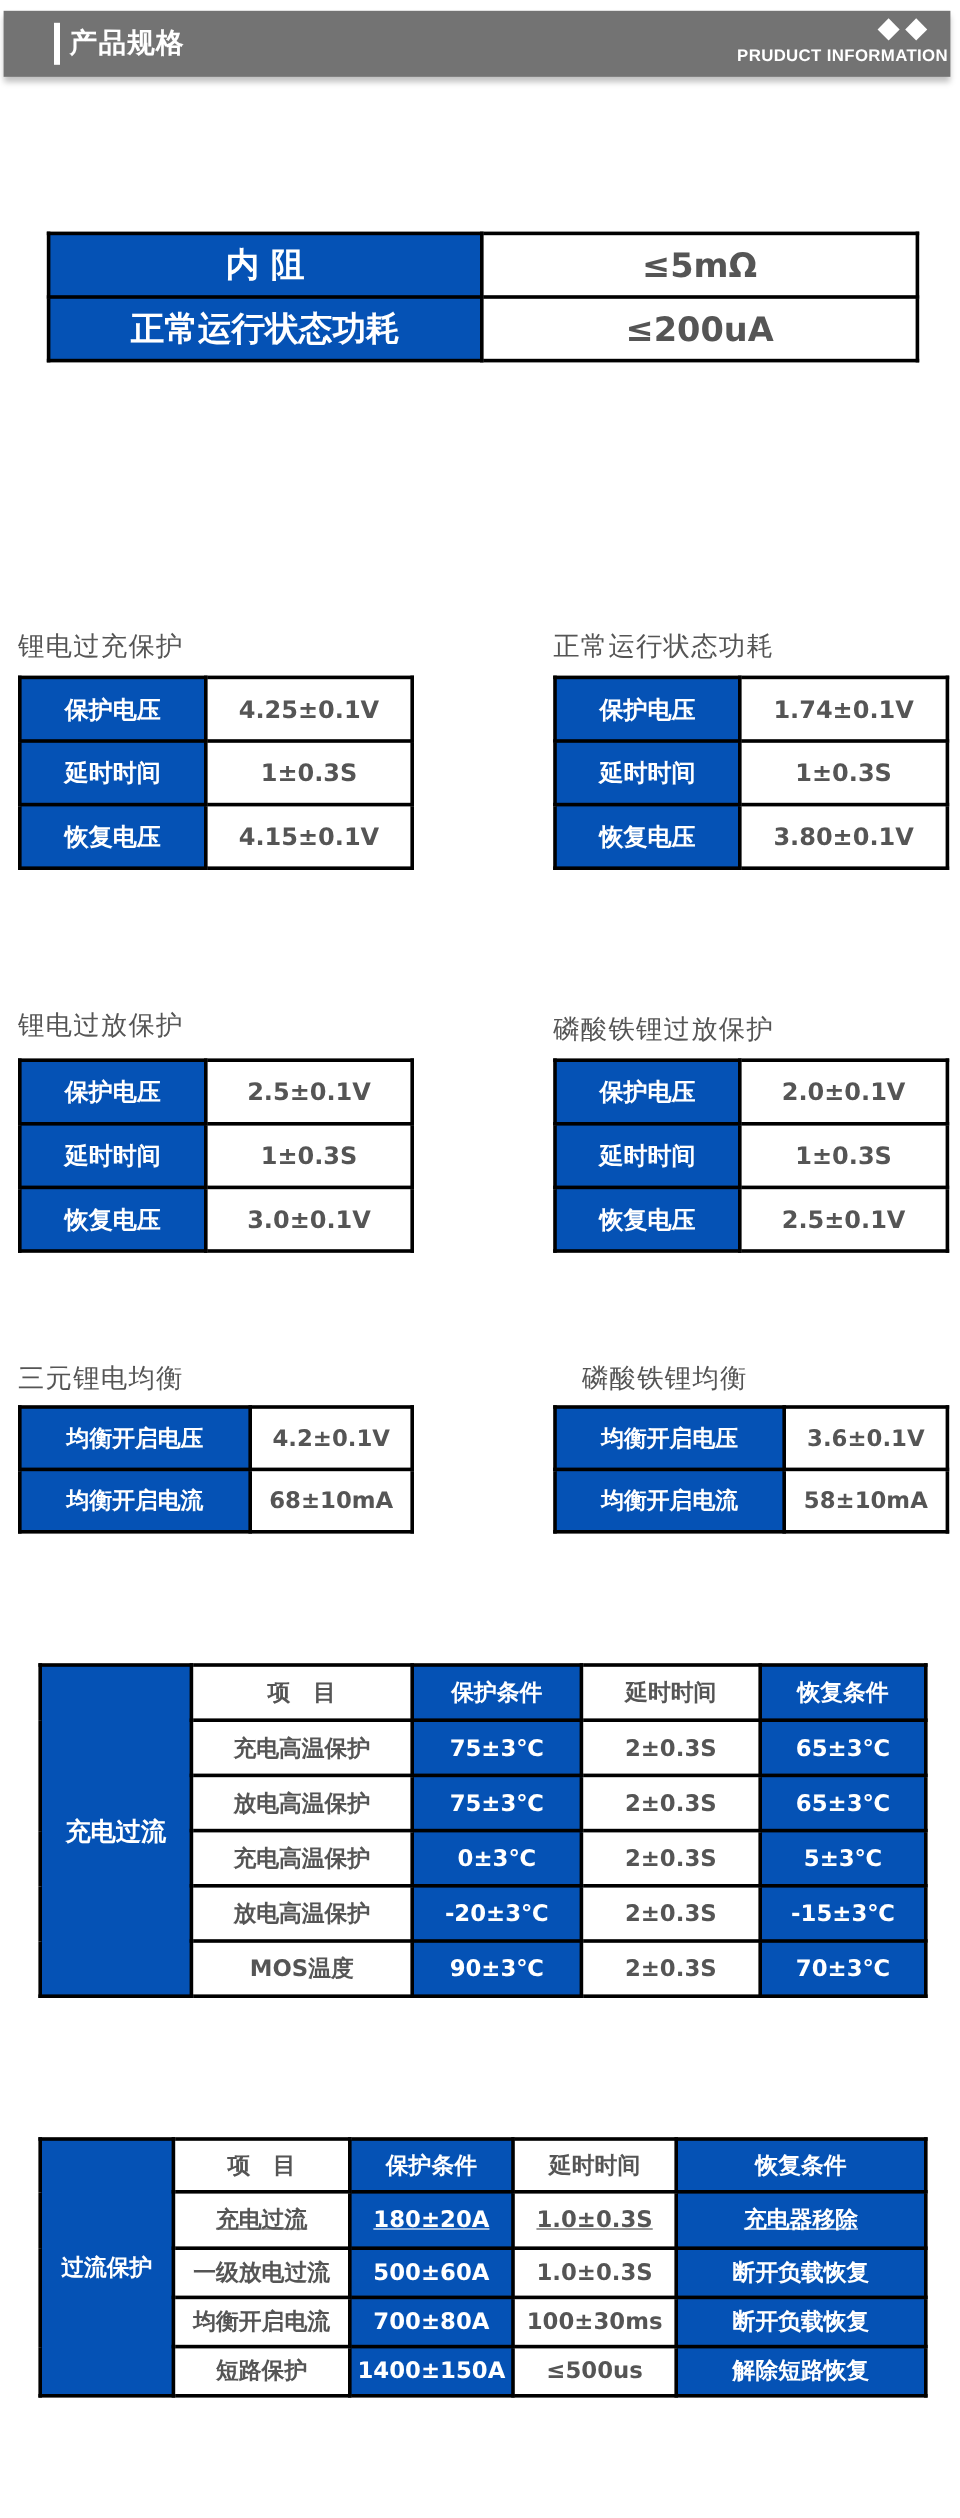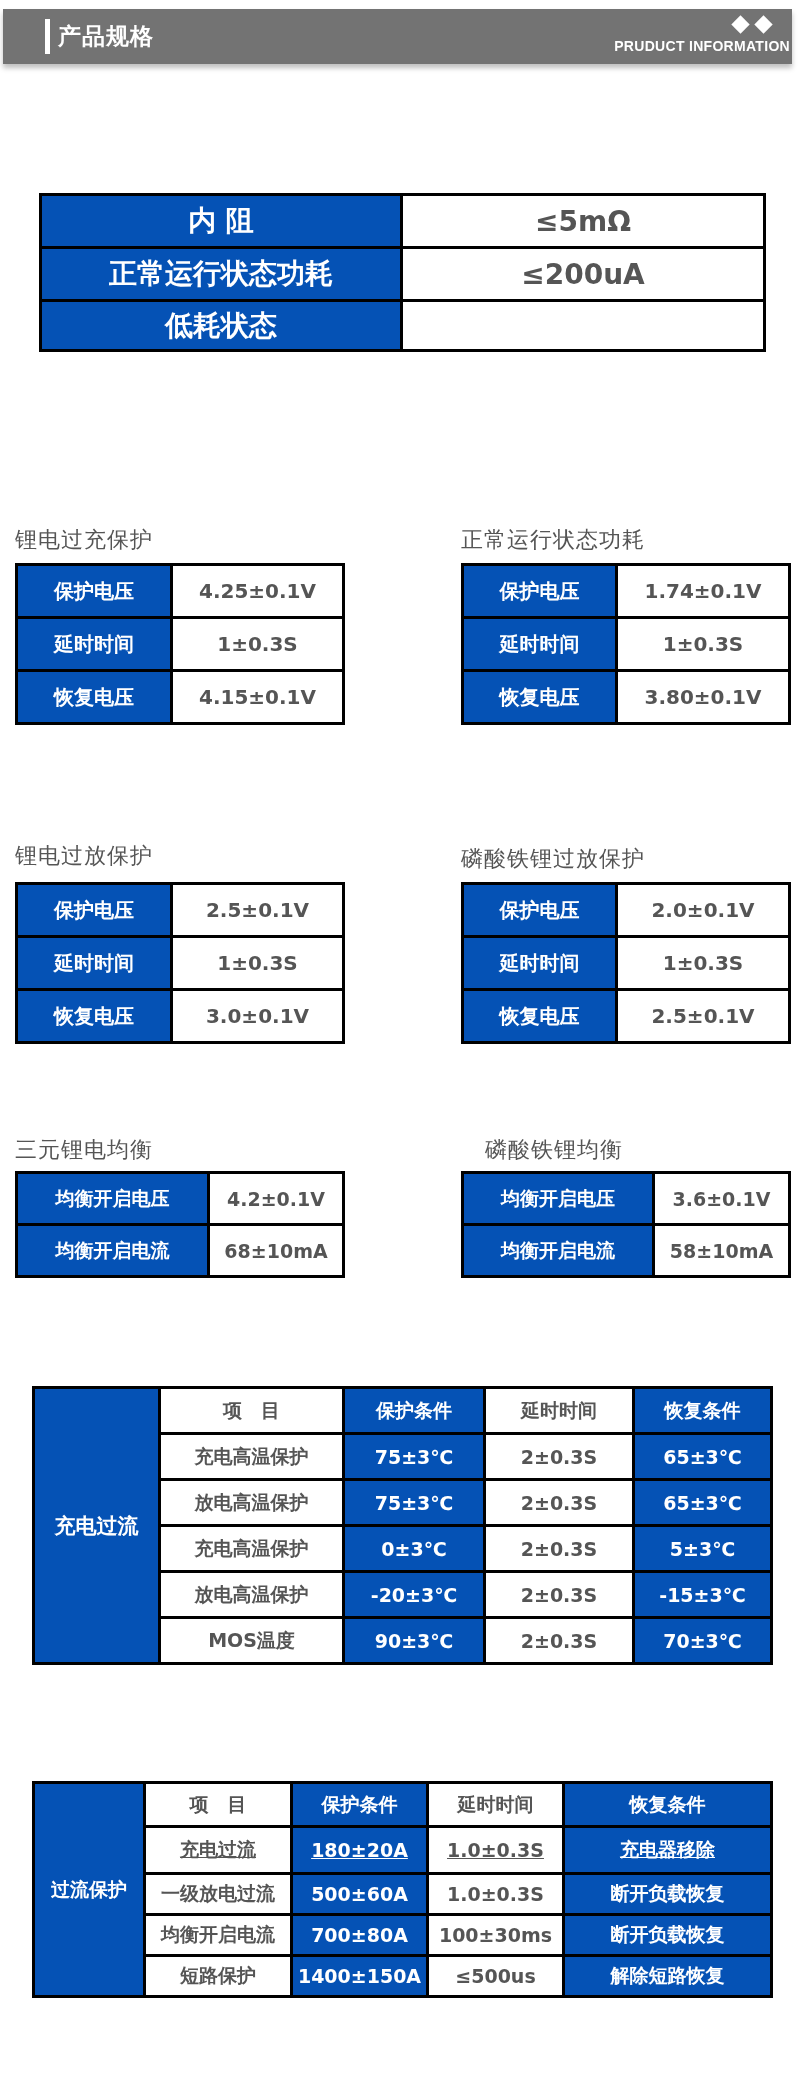--- a/index.html
+++ b/index.html
@@ -56,24 +56,20 @@
     </colgroup>
   <tbody>
       <tr>
     <td class="blue">内 阻</td>
     <td class="white">≤5mΩ</td>
   </tr>
   <tr>
     <td class="blue">正常运行状态功耗</td>
     <td class="white">≤200uA</td>
   </tr>
-  <tr>
-    <td class="blue">低耗状态</td>
-    <td class="white"></td>
-  </tr>
 </tbody>
   </table>
 
 <div class="sec-title" style="left:15px; top:526px;">锂电过充保护</div>
 <table class="spec t3" style="left:15px; top:563px; width:327px;">
   <colgroup>
       <col style="width:155px">
       <col style="width:172px">
     </colgroup>
   <tbody>

